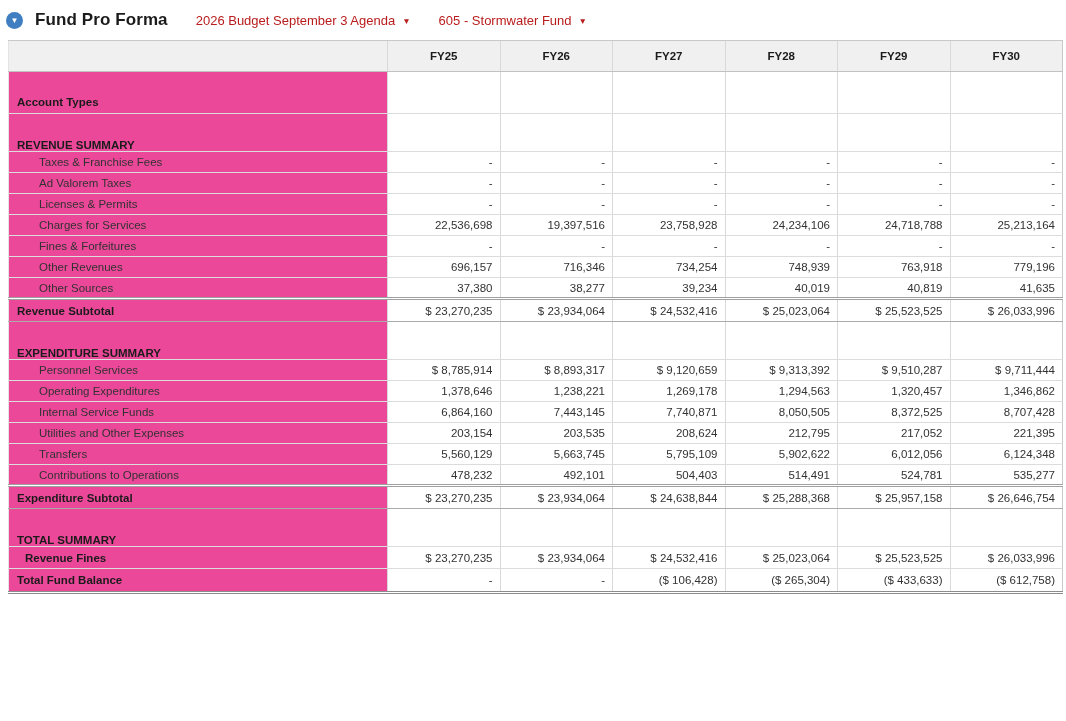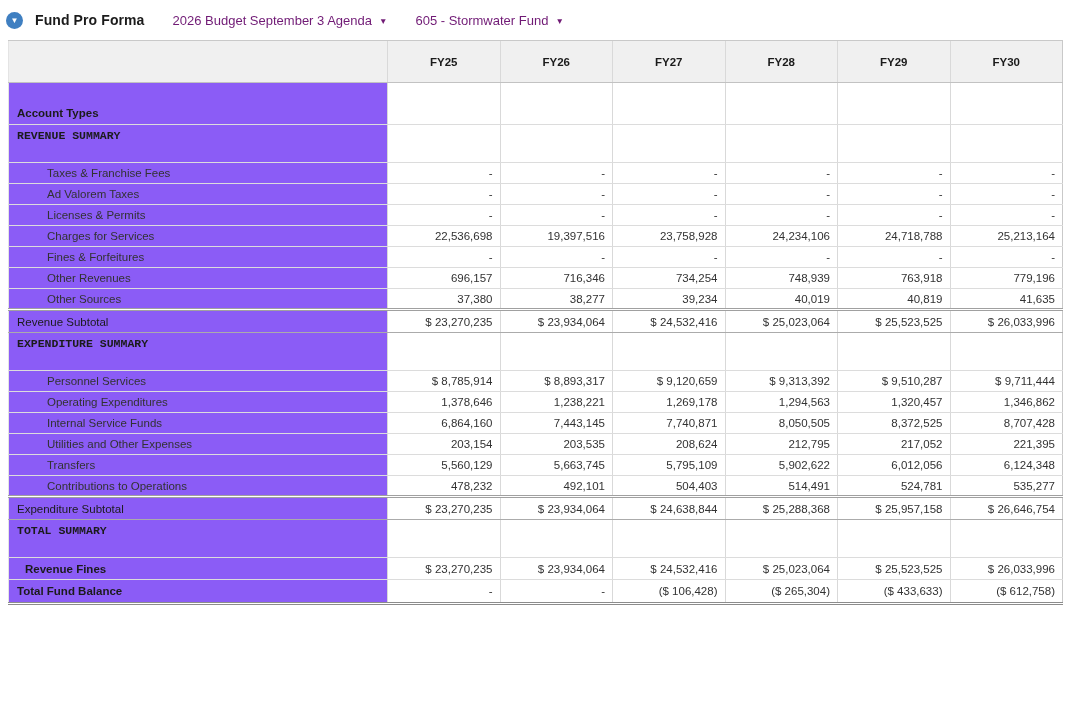--- a/index.html
+++ b/index.html
@@ -5,59 +5,59 @@
   * { margin:0; padding:0; box-sizing:border-box; }
   html,body { width:1066px; height:721px; background:#ffffff; overflow:hidden;
               font-family:"Liberation Sans","DejaVu Sans",sans-serif; }
 
   
   .topbar { display:flex; align-items:center; height:40px; padding:0 0 0 6px; }
   .collapse-btn { width:17px; height:17px; border-radius:50%; background:#3f7fc1;
                   display:inline-flex; align-items:center; justify-content:center;
                   cursor:pointer; flex:0 0 auto; }
   .collapse-btn .tri { color:#ffffff; font-size:8px; line-height:1; transform:translateY(0.5px); }
-  .title { font-size:14px; font-weight:bold; color:#1b1b1b; margin-left:12px; letter-spacing:0.1px; }
-  .dd { display:inline-flex; align-items:center; margin-left:28px; color:#701a75;
+  .title { font-size:17px; font-weight:bold; color:#1b1b1b; margin-left:12px; letter-spacing:0.1px; }
+  .dd { display:inline-flex; align-items:center; margin-left:28px; color:#b91c1c;
         font-size:13px; cursor:pointer; }
   .dd .dd-arrow { font-size:8.5px; margin-left:7px; transform:translateY(1px); }
 
   
   table.pro-forma { border-collapse:collapse; table-layout:fixed; margin-left:8px;
                     width:1054px; font-size:11.5px; color:#323232; }
   col.label-col { width:379px; }
   col.fy-col { width:112.5px; }
 
   th, td { overflow:hidden; white-space:nowrap; }
 
-  thead th { height:42px; background:#f0f0f0; font-weight:bold; font-size:11.5px;
+  thead th { height:31px; background:#f0f0f0; font-weight:bold; font-size:11.5px;
              color:#1b1b1b; text-align:center; vertical-align:middle;
              border-top:1px solid #c9c9c9; border-bottom:1px solid #c2c2c2; }
   thead th.vsep { border-left:1px solid #d9d9d9; }
   thead th:last-child { border-right:1px solid #c9c9c9; }
   thead th:first-child { border-left:1px solid #e4e4e4; }
 
-  td.label-cell { background:#8b5cf6; padding-left:8px; text-align:left;
+  td.label-cell { background:#ec4899; padding-left:8px; text-align:left;
                   border-bottom:1px solid #dcdcdc; border-left:1px solid #e4e4e4;
                   vertical-align:middle; }
   td.value-cell { background:#ffffff; text-align:right; padding-right:7px;
                   border-bottom:1px solid #dcdcdc; border-left:1px solid #d9d9d9;
                   vertical-align:middle; }
   td.value-cell:first-of-type { border-left:1px solid #c4c4c4; }
   td.value-cell:last-child { border-right:1px solid #c9c9c9; }
 
   tr.row-section-tall td { height:42px; vertical-align:bottom; padding-bottom:5px; }
-  tr.row-section td      { height:38px; vertical-align:bottom; padding-bottom:20px;font-family:Liberation Mono, monospace; }
+  tr.row-section td      { height:38px; vertical-align:bottom; padding-bottom:0; }
   tr.row-section-tall td.label-cell, tr.row-section td.label-cell
                          { font-weight:bold; color:#1b1b1b; }
 
   tr.row-detail td { height:21px; }
-  tr.row-detail td.label-cell { padding-left:38px; }
+  tr.row-detail td.label-cell { padding-left:30px; }
 
   tr.row-subtotal td { height:23px; border-top:3px double #a0a0a0; border-bottom:1px solid #ababab; }
-  tr.row-subtotal td.label-cell { font-weight:normal; color:#1b1b1b; }
+  tr.row-subtotal td.label-cell { font-weight:bold; color:#1b1b1b; }
 
   tr.row-total td, tr.row-total-last td { height:22px; }
   tr.row-total td.label-cell, tr.row-total-last td.label-cell
                          { font-weight:bold; color:#1b1b1b; padding-left:16px; }
   tr.row-total-last td   { border-bottom:3px double #a0a0a0; }
 
   tr.row-grand td { height:24px; border-bottom:3px double #8c8c8c; }
   tr.row-grand td.label-cell { font-weight:bold; color:#1b1b1b; }
 </style>
 </head>

